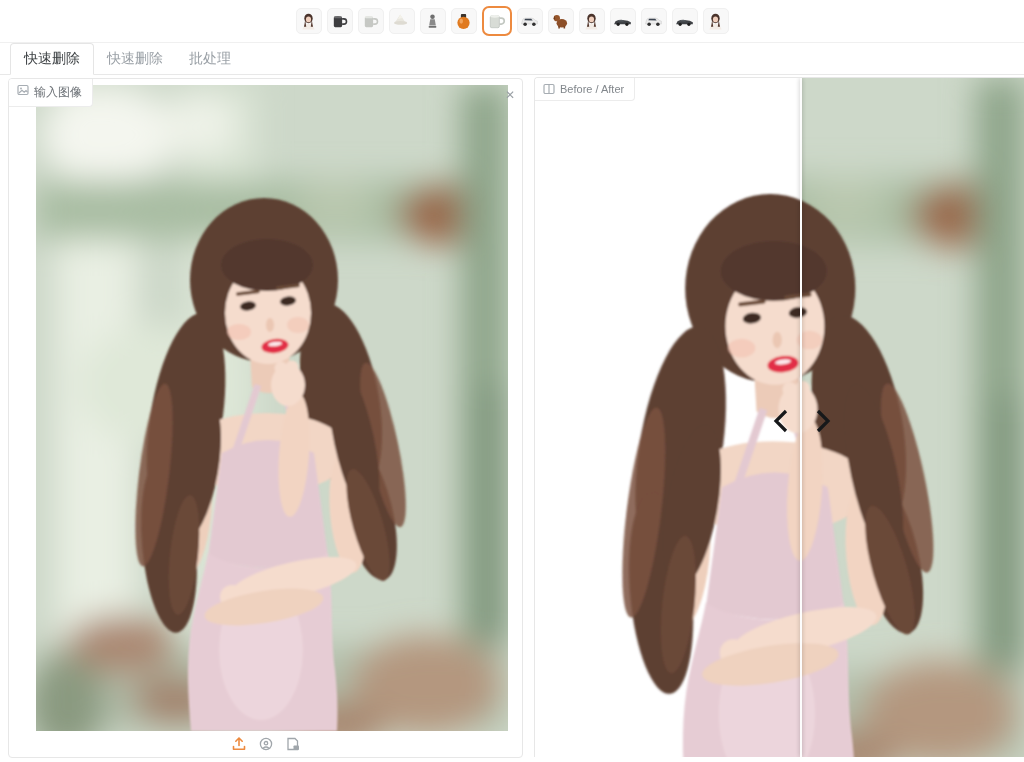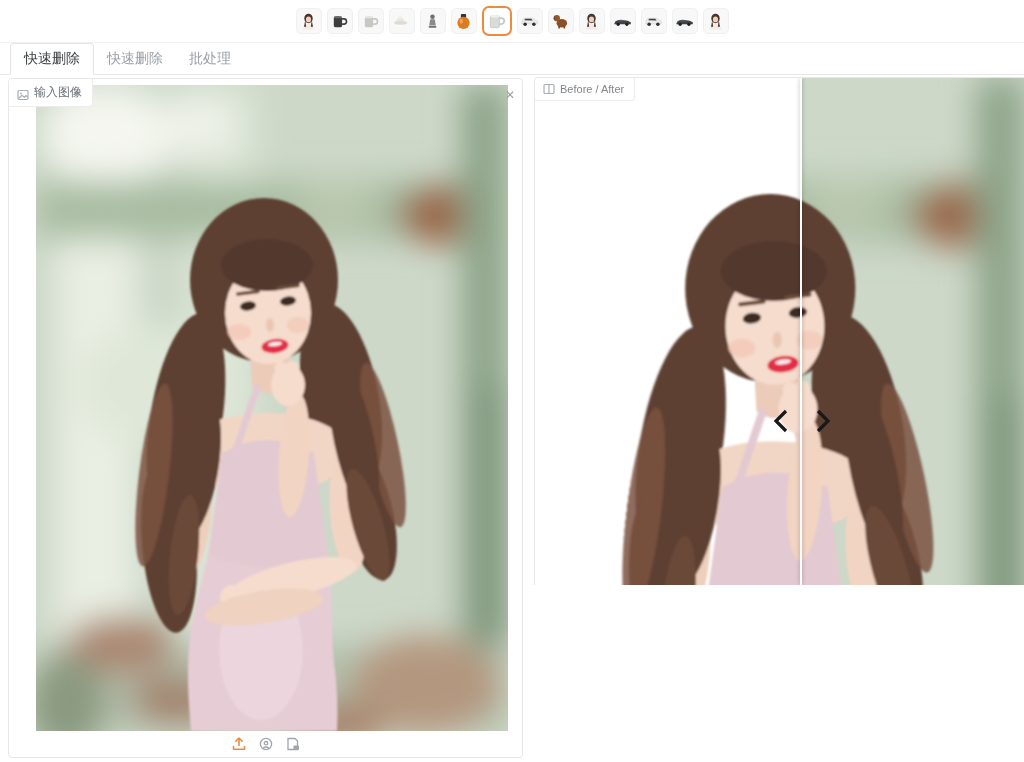--- a/index.html
+++ b/index.html
@@ -23,25 +23,25 @@
   .tab { display:flex; align-items:center; padding:0 13px; font-size:14px;
          color:#9aa0a6; cursor:pointer; white-space:nowrap; }
   .tab.active { border:1px solid #e5e5e5; border-bottom:1px solid #fff; margin-bottom:-1px;
                 border-radius:4px 4px 0 0; color:#3c4043; background:#fff; }
 
   
   .main { position:relative; height:686px; background:#fff; }
 
   .panel { position:absolute; background:#fff; border:1px solid #e7e7e7; border-radius:4px; }
   .panel-left  { left:8px;  top:3px; width:515px; height:680px; }
-  .panel-right { left:534px; top:2px; width:490px; height:508px; overflow:hidden;
+  .panel-right { left:534px; top:2px; width:490px; height:680px; overflow:hidden;
                  border-right:none; border-bottom:none; border-radius:4px 0 0 0; }
 
   .chip { position:absolute; top:0; left:0; z-index:6; background:#fff;
-          display:flex; align-items:flex-end; gap:5px; padding:5px 10px 5px 8px;
+          display:flex; align-items:flex-start; gap:5px; padding:5px 10px 5px 8px;
           border-right:1px solid #ececec; border-bottom:1px solid #ececec;
           border-radius:3px 0 4px 0; font-size:12px; color:#6b7075; }
   .chip svg { width:12px; height:12px; flex:0 0 auto; }
 
   .close-btn { position:absolute; top:7px; right:3px; z-index:6; width:18px; height:18px;
                border:none; background:transparent; color:#9aa0a5; font-size:12px;
                line-height:18px; cursor:pointer; }
 
   .photo { position:relative; width:472px; height:646px; margin:6px 0 0 27px;
            overflow:hidden; }

